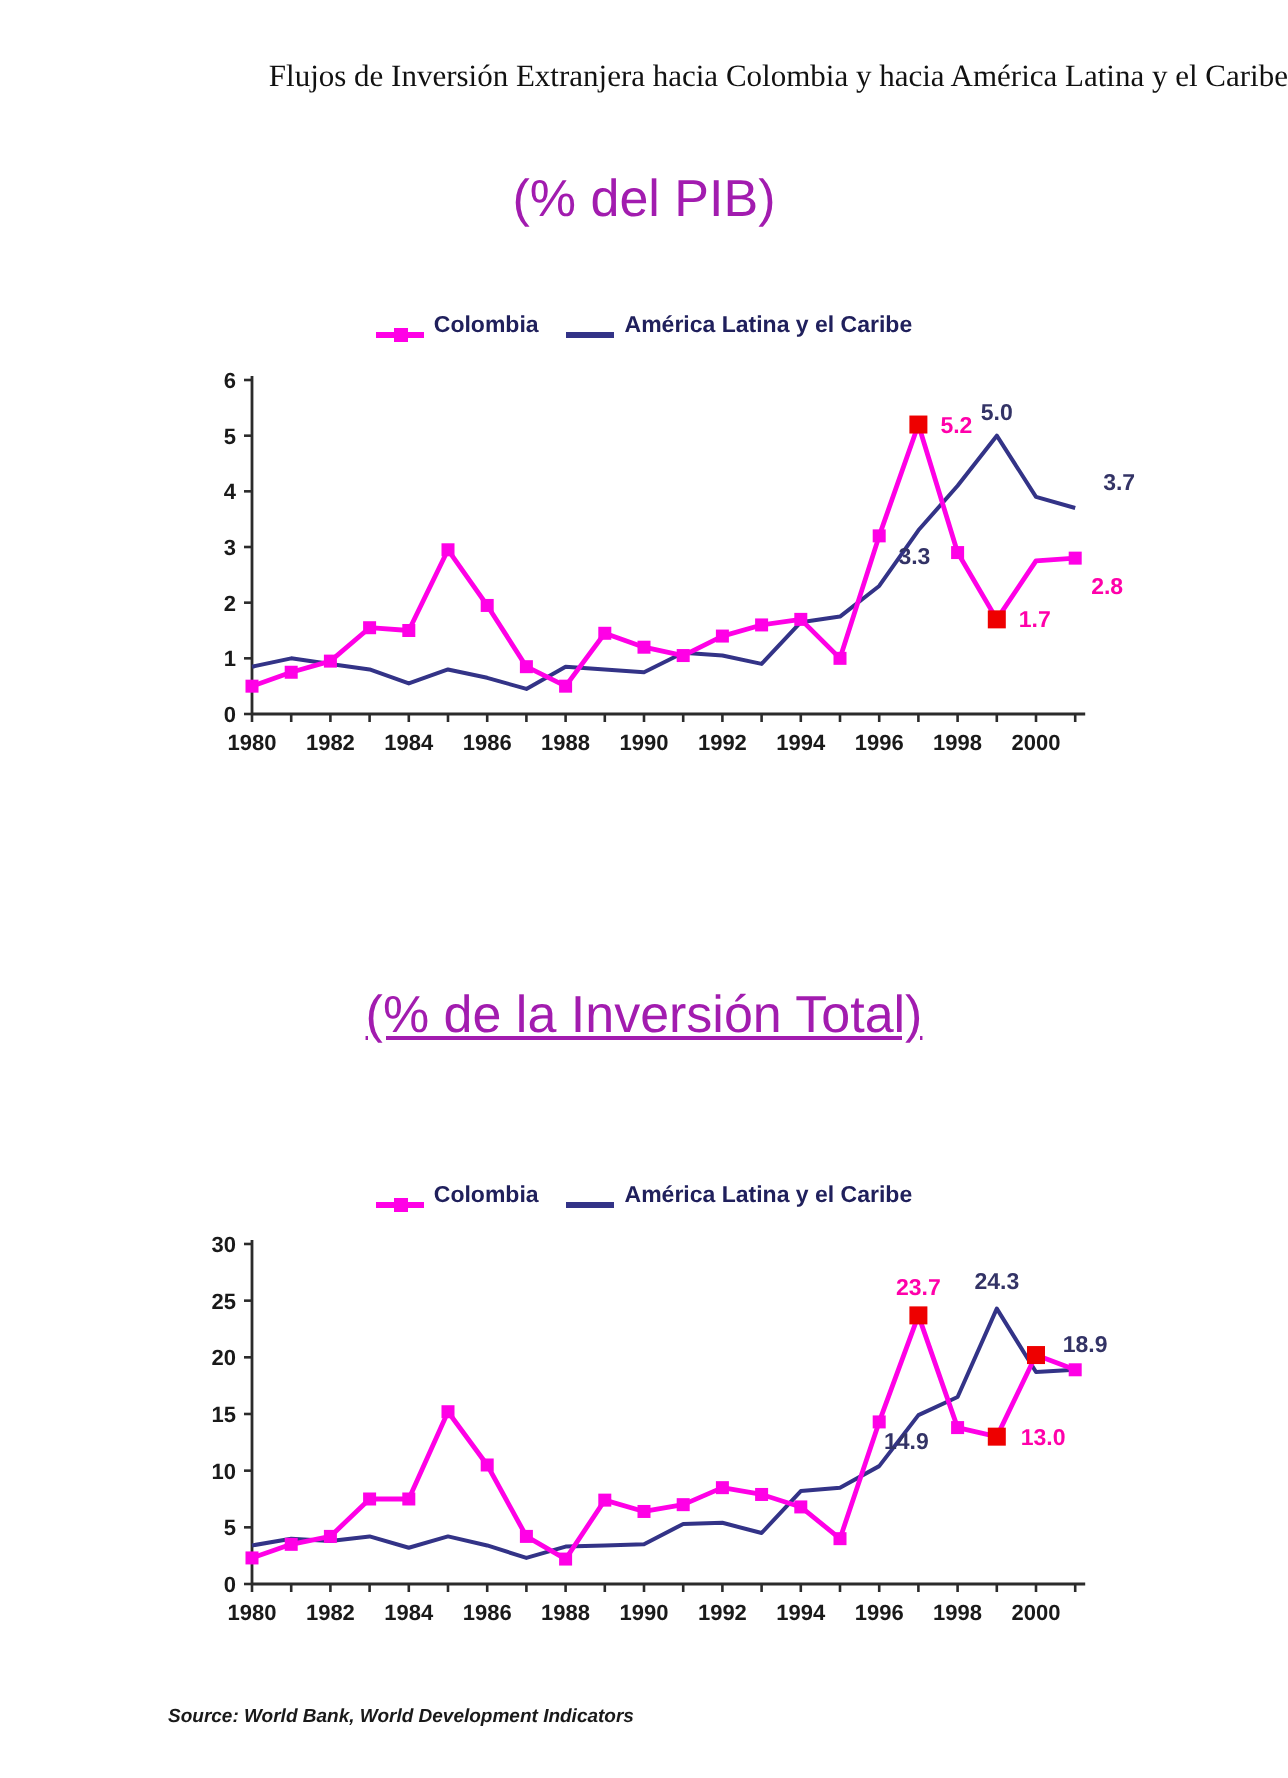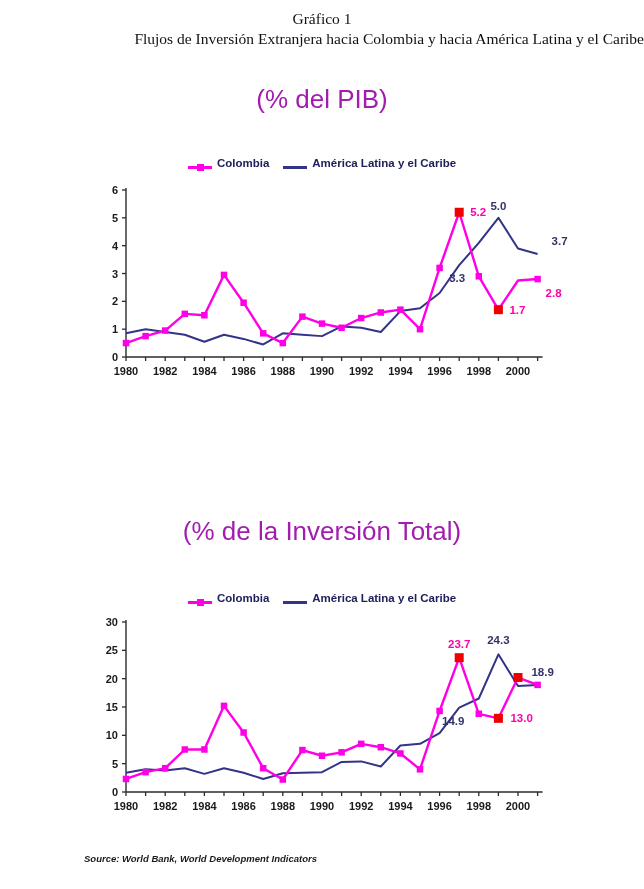--- a/index.html
+++ b/index.html
@@ -5,21 +5,21 @@
   html,body{margin:0;padding:0;background:#ffffff;}
   #page{position:relative;width:644px;height:889px;background:#ffffff;overflow:hidden;
         font-family:"Liberation Sans",sans-serif;}
   .hdr{position:absolute;left:0;width:644px;text-align:center;color:#111111;
        font-family:"Liberation Serif",serif;font-size:15.5px;line-height:19px;}
   #hdr1{top:9px;}
   #hdr2{top:29px;text-align:right;}
   .chart-title{position:absolute;left:0;width:644px;text-align:center;color:#a21caf;
        font-family:"Liberation Sans",sans-serif;font-size:26px;font-weight:400;}
   #title1{top:84px;}
-  #title2{top:516px;}
+  #title2{top:492px;text-decoration:underline;}
   .legend{position:absolute;left:0;width:644px;display:flex;justify-content:center;
           align-items:flex-end;gap:5px;}
   #legend1{top:157px;}
   #legend2{top:592px;}
   .legend .lab{font-size:11.5px;font-weight:bold;color:#20205c;white-space:nowrap;}
   .sw{position:relative;display:inline-block;width:24px;height:3px;flex:none;}
   .sw.mag{background:#ff00e6;}
   .sw.nav{background:#333387;margin-left:9px;}
   .sw .sq{position:absolute;left:9px;top:-2px;width:7px;height:7px;background:#ff00e6;}
   svg.plot{position:absolute;left:50px;overflow:visible;}
@@ -28,21 +28,20 @@
   text.tick{font:bold 11px "Liberation Sans",sans-serif;fill:#1a1a1a;}
   text.ann{font:bold 11.5px "Liberation Sans",sans-serif;}
   #source{position:absolute;left:84px;top:853px;font-size:9.5px;font-style:italic;
           font-weight:bold;color:#1a1a1a;}
 </style>
 </head>
 <body>
 
 <div id="page">
 
-  <div id="hdr1" class="hdr">Gráfico 1</div>
   <div id="hdr2" class="hdr">Flujos de Inversión Extranjera hacia Colombia y hacia América Latina y el Caribe</div>
 
   <div id="title1" class="chart-title">(% del PIB)</div>
 
   <div id="legend1" class="legend">
     <span class="sw mag">
         <span class="sq"></span>
       </span>
     <span class="lab">Colombia</span>
     <span class="sw nav"></span>

